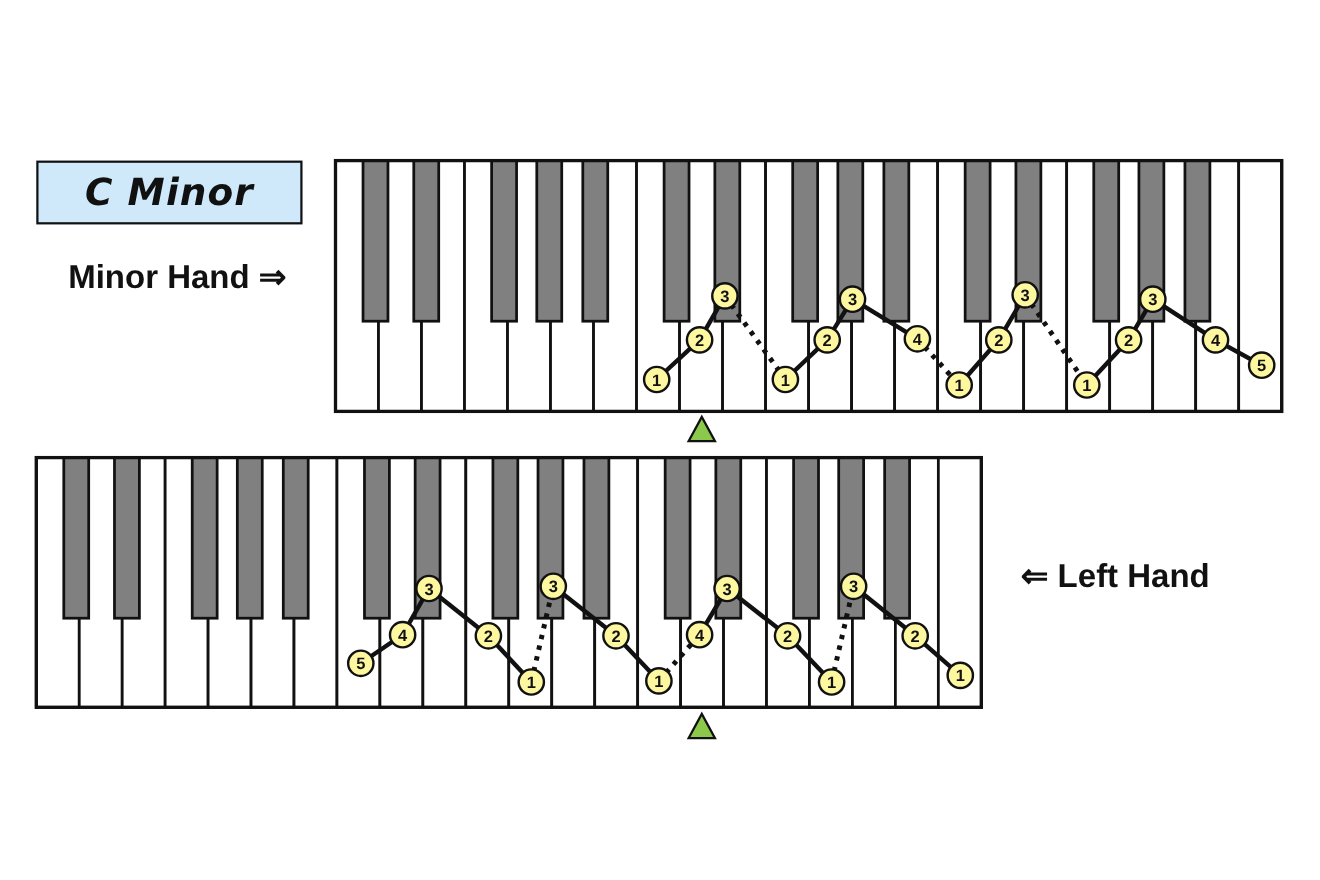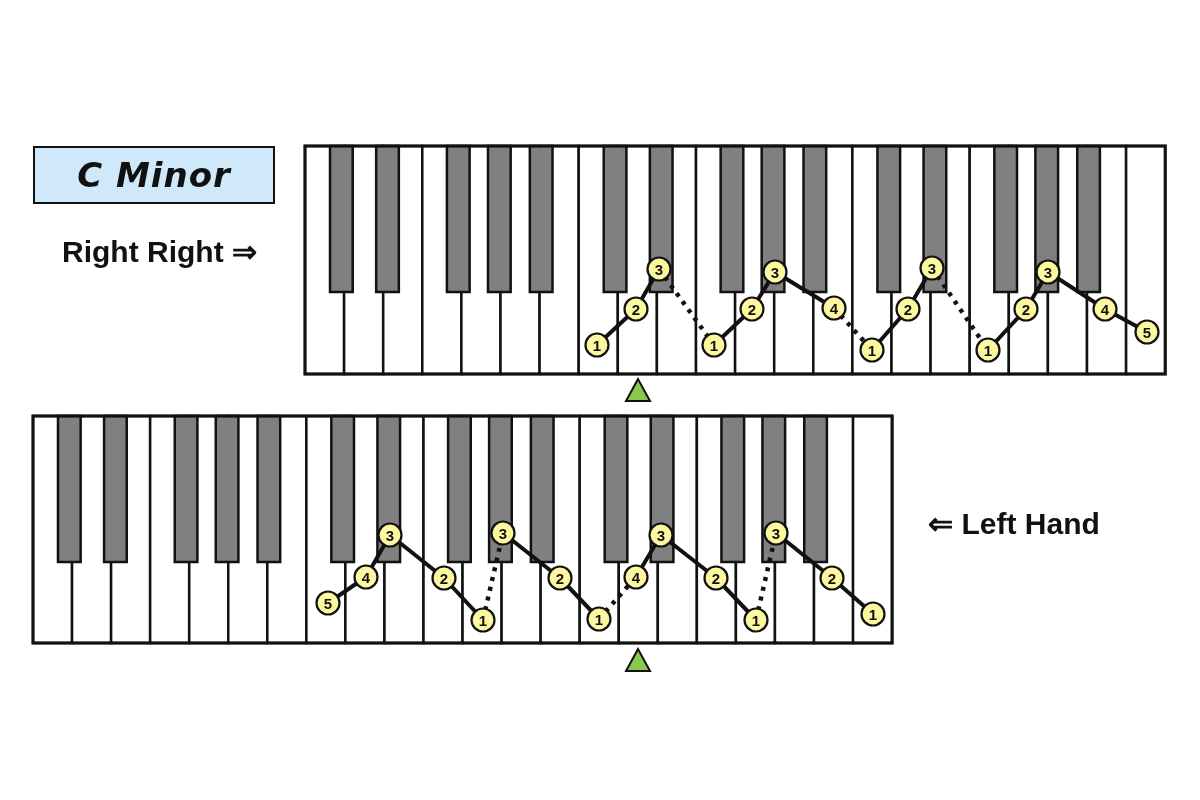--- a/index.html
+++ b/index.html
@@ -15,21 +15,21 @@
   .lh { left: 928px; top: 506px; text-align: center; }
   svg { position: absolute; left: 0; top: 0; }
   .finger-text { font-family: "Liberation Sans", sans-serif; font-weight: bold; font-size: 15px; fill: #111; }
 </style>
 </head>
 <body>
 
 <div class="title-box">
   <span class="title-text">C Minor</span>
 </div>
-<div class="hand-label rh">Right Right ⇒</div>
+<div class="hand-label rh">Minor Hand ⇒</div>
 <div class="hand-label lh">⇐ Left Hand</div>
 
 <svg id="diagram" width="1200" height="800">
   <g id="kb-right">
       <rect x="305" y="146" width="39.1" height="228" fill="#ffffff" stroke="#111111" stroke-width="2.5"></rect>
       <rect x="344.1" y="146" width="39.1" height="228" fill="#ffffff" stroke="#111111" stroke-width="2.5"></rect>
       <rect x="383.2" y="146" width="39.1" height="228" fill="#ffffff" stroke="#111111" stroke-width="2.5"></rect>
       <rect x="422.3" y="146" width="39.1" height="228" fill="#ffffff" stroke="#111111" stroke-width="2.5"></rect>
       <rect x="461.4" y="146" width="39.1" height="228" fill="#ffffff" stroke="#111111" stroke-width="2.5"></rect>
       <rect x="500.5" y="146" width="39.1" height="228" fill="#ffffff" stroke="#111111" stroke-width="2.5"></rect>

